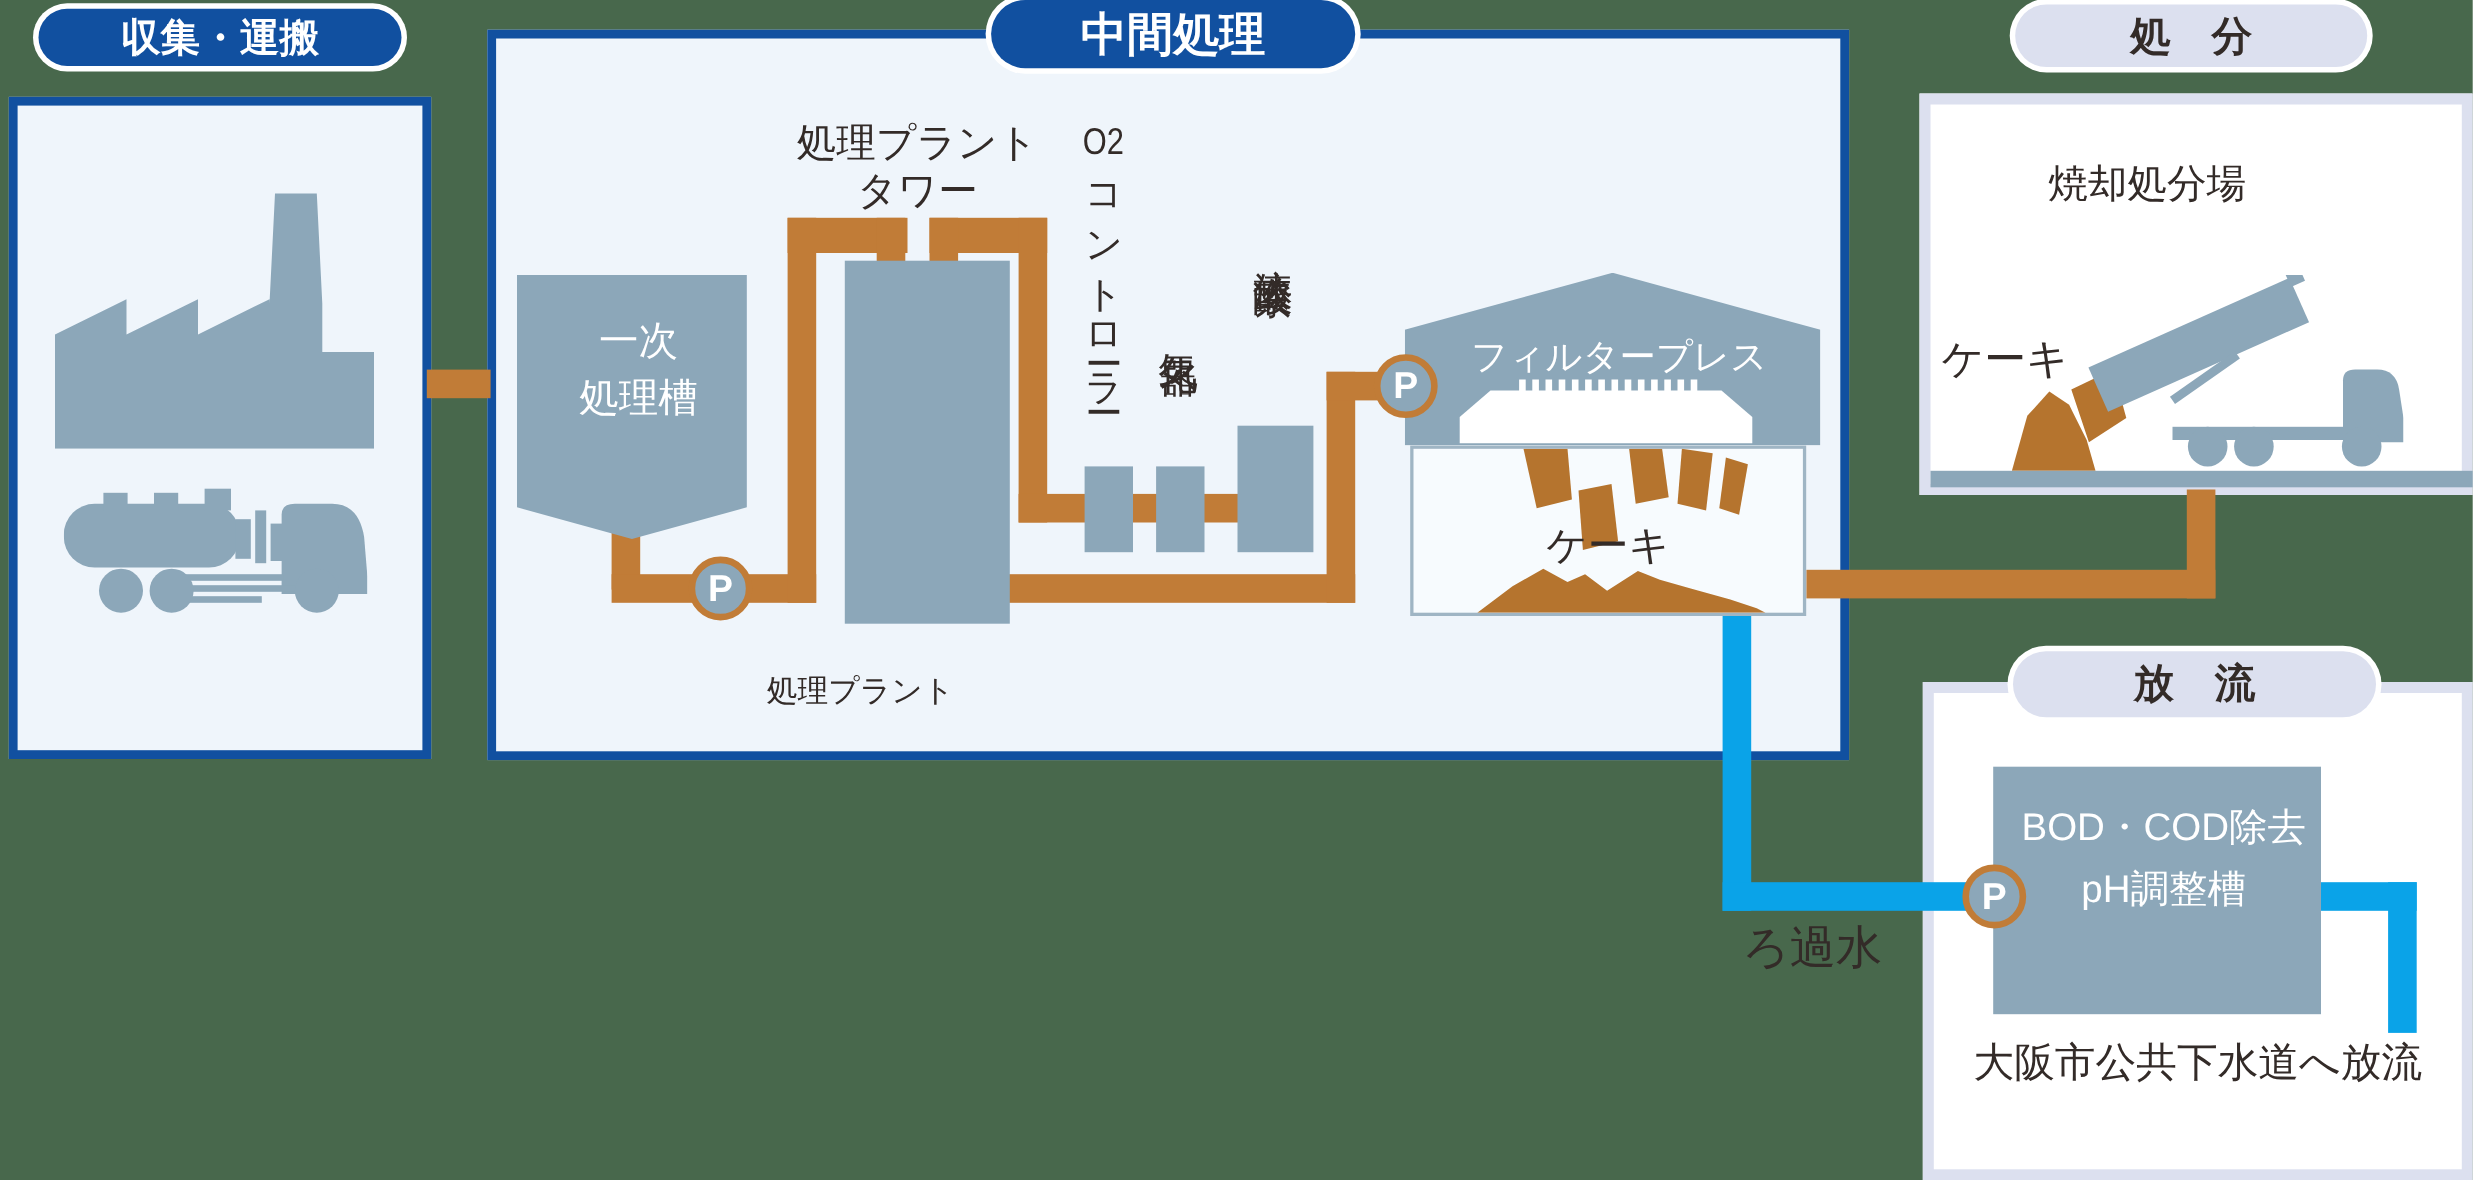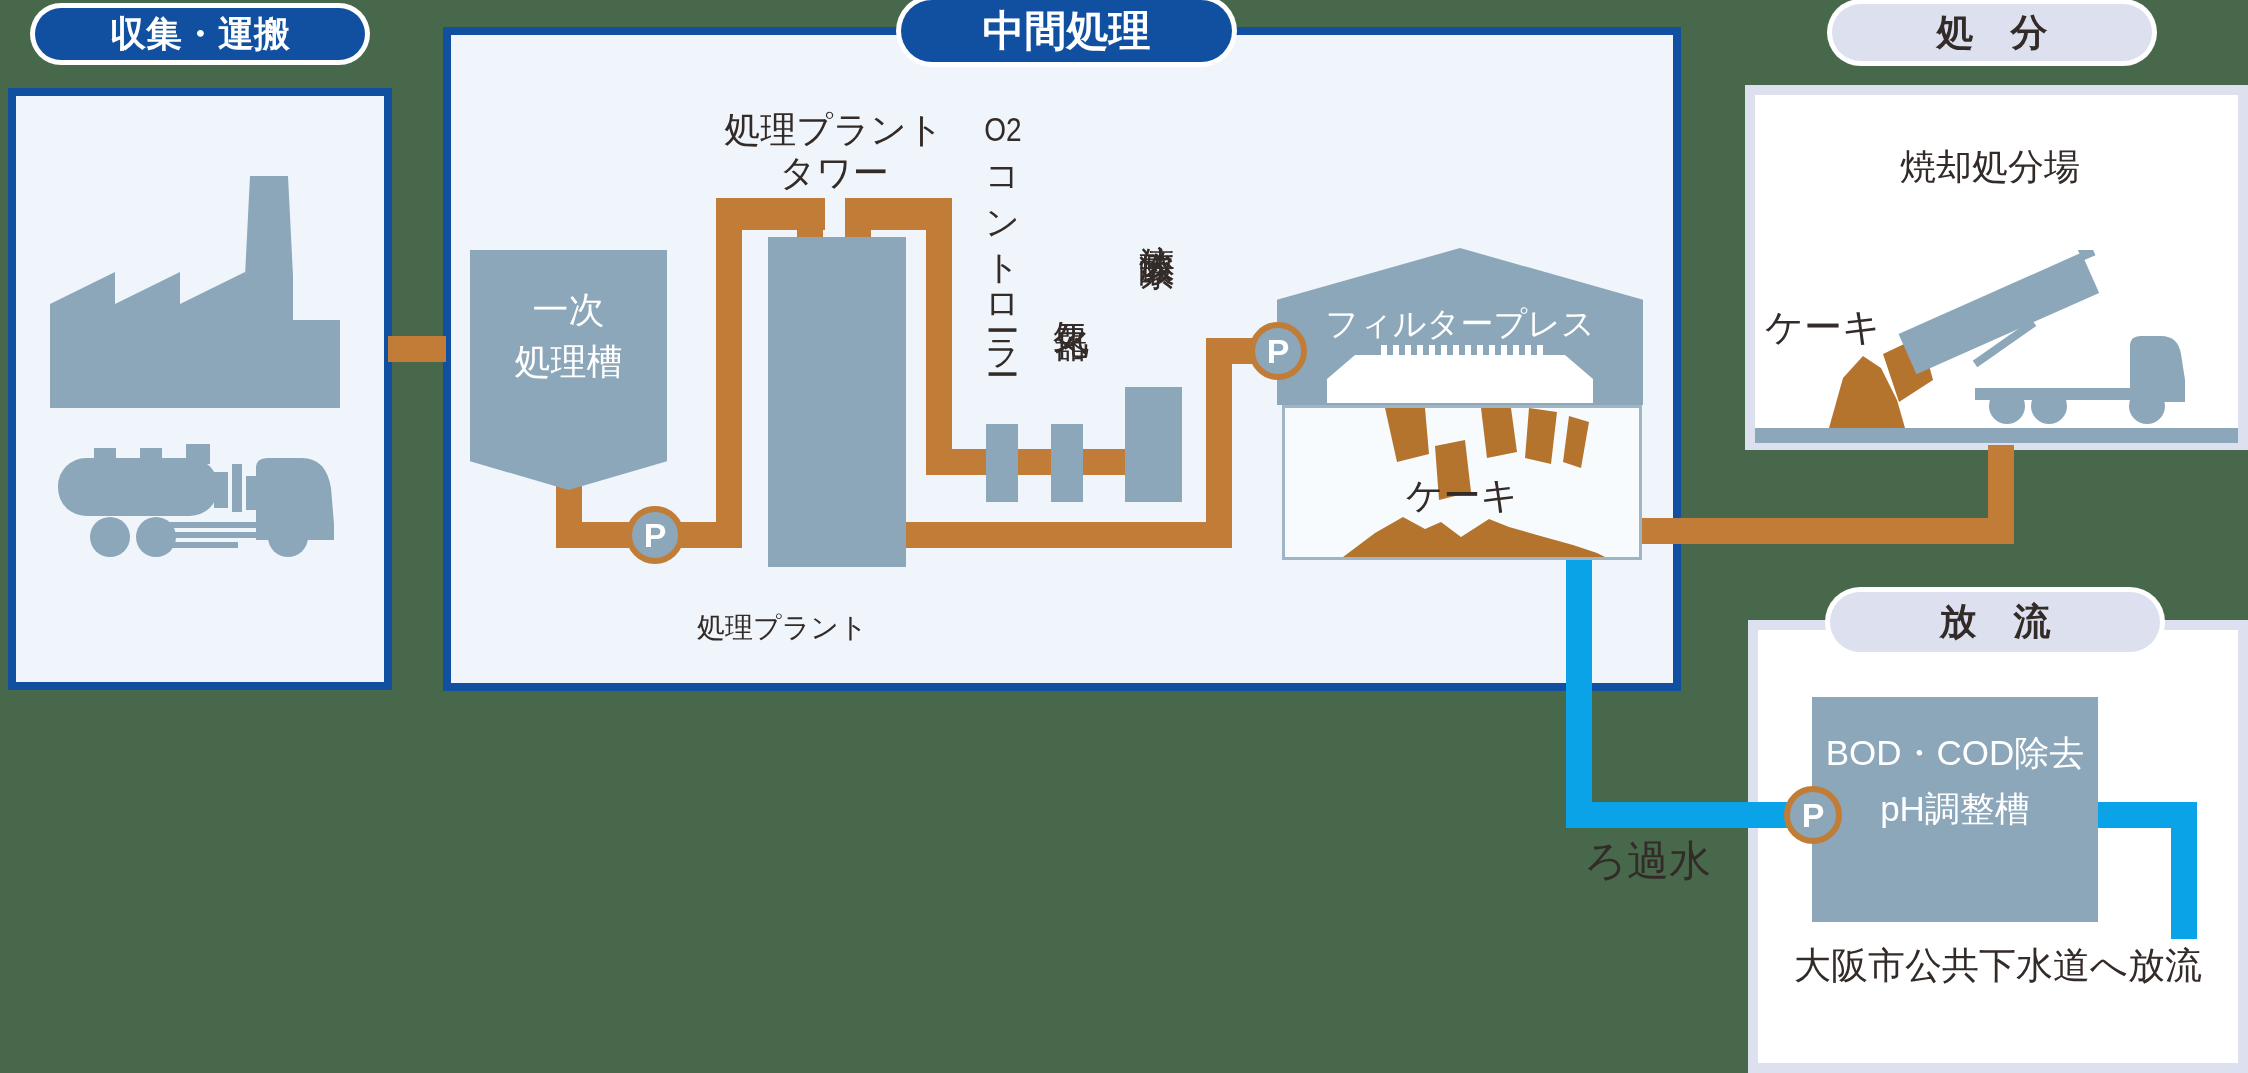--- a/index.html
+++ b/index.html
@@ -11,21 +11,21 @@
   .panel.lav{border:10px solid var(--lavender);background:var(--panel_fill_white);}
 
   .badge{position:absolute;z-index:6;border-radius:40px;box-shadow:0 0 0 5px #fff;
          display:flex;align-items:center;justify-content:center;font-weight:bold;}
   .badge.dark{background:var(--panel_border_dark);color:var(--text_white);}
   .badge.light{background:var(--lavender);color:var(--text_dark);}
 
   .pipe{position:absolute;background:var(--pipe_orange);z-index:2;}
   .pipe.water{background:var(--pipe_water);}
 
-  .equip{position:absolute;background:var(--equipment);z-index:3;}
+  .equip{position:absolute;background:var(--equipment);z-index:3;padding-left:12px;}
 
   .lbl{position:absolute;color:var(--text_dark);z-index:4;line-height:1.2;white-space:pre-line;}
   .lbl.center{text-align:center;}
   .vlabel{position:absolute;color:var(--text_dark);z-index:4;writing-mode:vertical-rl;
           text-orientation:upright;letter-spacing:3px;}
   .tcy{text-combine-upright:all;}
 
   .wtxt{color:var(--text_white);white-space:pre-line;text-align:center;}
 
   .pump{position:absolute;width:58px;height:58px;border-radius:50%;box-sizing:border-box;
@@ -168,21 +168,21 @@
         <polygon points="244,0 272,4 266,56 240,50"></polygon>
         <polygon points="284,8 304,14 296,60 278,54"></polygon>
       </g>
     </svg>
     <div class="lbl center" style="left:0;top:66px;width:354px;font-size:37px;">ケーキ</div>
     <svg width="354" height="42" viewBox="0 0 354 42" style="position:absolute;left:0;bottom:0;">
       <polygon style="fill:var(--cake_brown)" points="58,42 90,18 118,2 140,14 156,7 176,22 204,4 224,12 252,20 288,30 312,38 320,42"></polygon>
     </svg>
   </div>
 
-  <div class="lbl center" style="left:1860px;top:145px;width:260px;font-size:36px;">焼却処分場</div>
+  <div class="lbl center" style="left:1822px;top:145px;width:260px;font-size:36px;">焼却処分場</div>
 
   <div class="lbl" style="left:1765px;top:305px;font-size:38px;">ケーキ</div>
 
   <div class="icon" style="left:1825px;top:250px;">
     <svg width="360" height="180" viewBox="0 0 360 180">
       <g style="fill:var(--cake_brown)">
         <polygon points="4,178 18,128 38,106 56,118 72,150 80,178"></polygon>
         <polygon points="58,104 96,86 108,130 74,152"></polygon>
       </g>
       <g style="fill:var(--equipment)">

